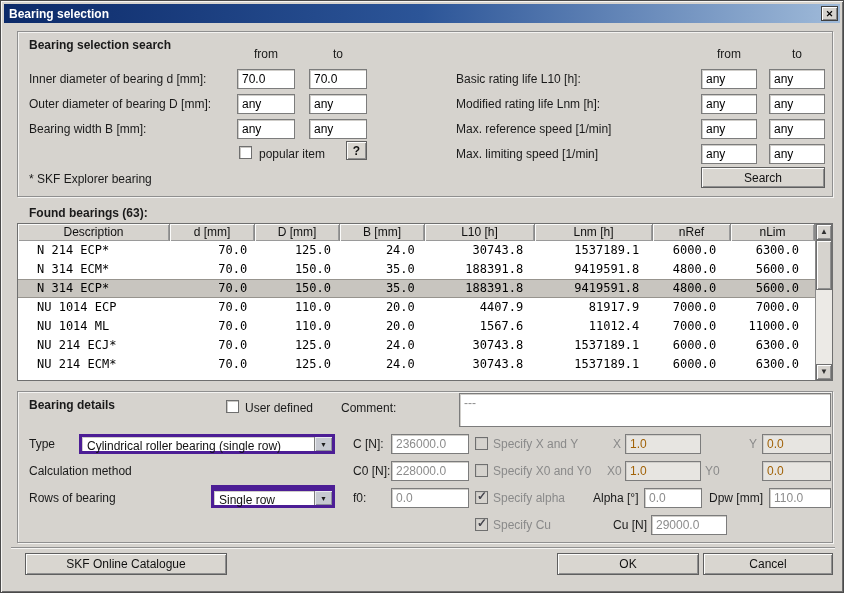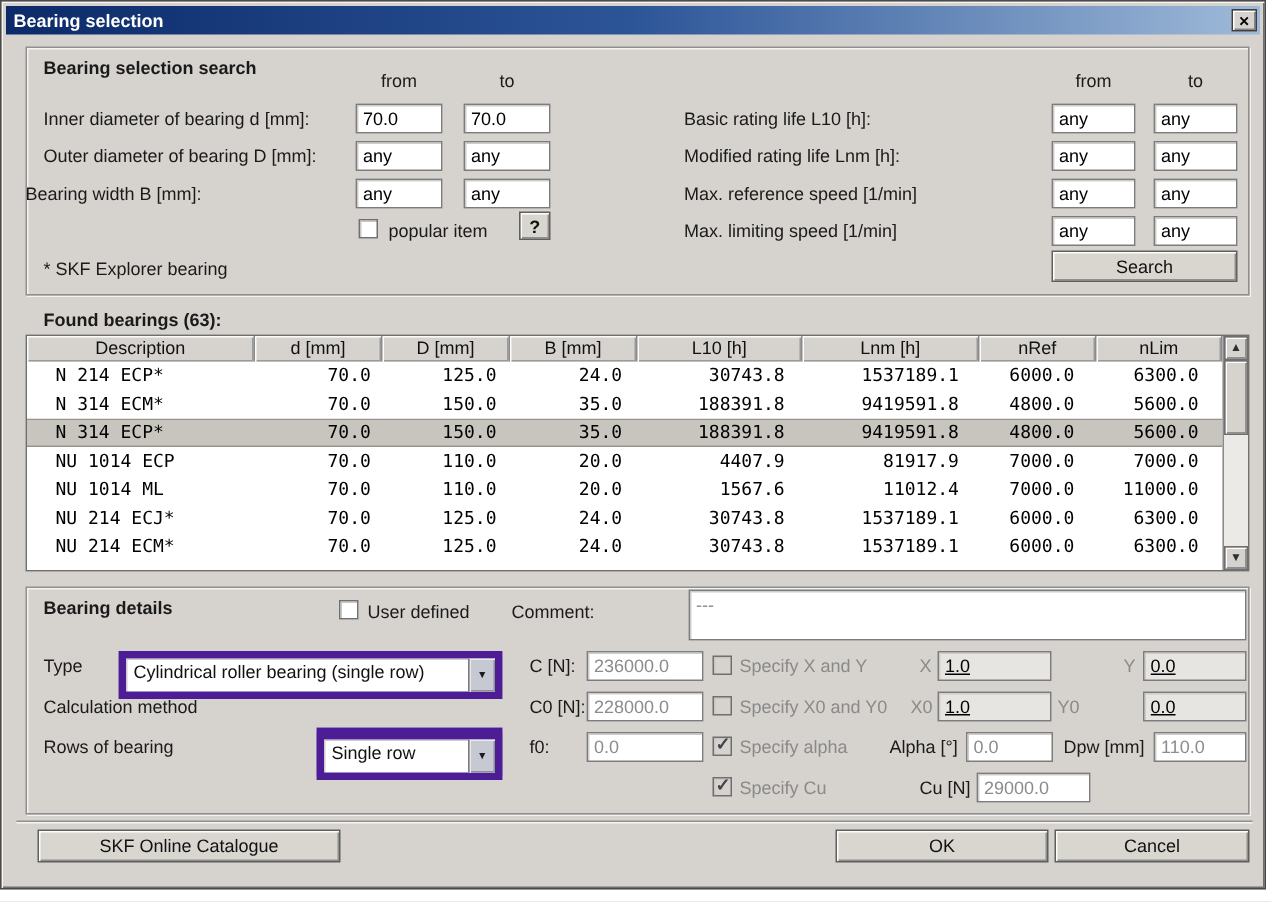--- a/index.html
+++ b/index.html
@@ -31,42 +31,42 @@
   .gray { color:#8a8a8a; }
   .group { position:absolute; border:1px solid #8f8f8f; box-shadow: inset 1px 1px 0 #f4f3f1, 1px 1px 0 #f4f3f1; }
   .hline { position:absolute; height:2px; border-top:1px solid #8f8f8f; border-bottom:1px solid #f6f5f3; }
 
   .tf {
     position:absolute; height:20px; background:#fff; border:1px solid #7c7c7c;
     box-shadow: inset 1px 1px 0 #cfcdc9; padding:0 4px;
     font:12px "Liberation Sans", sans-serif; color:#000;
   }
   .tf.dis { color:#8c8c8c; }
-  .tf.disbg { color:#000000; background:#e7e5e1;text-decoration:underline; }
+  .tf.disbg { color:#a16207; background:#e7e5e1; }
   textarea.comment {
     position:absolute; background:#fff; border:1px solid #7c7c7c;
     box-shadow: inset 1px 1px 0 #cfcdc9; resize:none; overflow:hidden;
     font:12px "Liberation Sans", sans-serif; color:#8c8c8c; padding:2px 4px;
   }
   .btn {
     position:absolute; background:#d9d6d0; border:1px solid #5f5f5f;
     box-shadow: inset 1px 1px 0 #fdfdfc, inset -1px -1px 0 #8f8f8f;
     display:flex; align-items:center; justify-content:center;
     font-size:12px; color:#111; cursor:default;
   }
   .cb {
     position:absolute; width:13px; height:13px; background:#fff;
     border:1px solid #6f6f6f; box-shadow: inset 1px 1px 0 #c9c7c3;
   }
   .cb.dis { background:#d6d3ce; }
   .cb.checked::after {
     content:"✓"; position:absolute; left:1px; top:-3px;
     font-size:12px; font-weight:bold; color:#44444c;
   }
-  .combo { position:absolute; height:32px; background:#fff; border:5px solid #4c1d95; box-shadow: inset 1px 1px 0 #cfcdc9; padding-left: 20px; }
+  .combo { position:absolute; height:20px; background:#fff; border:3px solid #4c1d95; box-shadow: inset 1px 1px 0 #cfcdc9; padding-left: 20px; }
   .combo-txt { position:absolute; left:5px; right:21px; top:2px; line-height:15px; white-space:nowrap; overflow:hidden; color:#111; }
   .combo-btn {
     position:absolute; right:0; top:0; bottom:0; width:18px; background:#c6c9d1;
     border-left:1px solid #7c7c7c; box-shadow: inset 1px 1px 0 #e9eaee, inset -1px -1px 0 #8d909a;
     display:flex; align-items:center; justify-content:center; font-size:7px; color:#1c1c1c;
   }
   .table { position:absolute; left:16px; top:222px; width:816px; height:158px; background:#fff; border:1px solid #6f6f6f; }
   .thead { position:absolute; left:0; top:0; height:17px; display:flex; }
   .thcell {
     height:17px; background:#d6d3ce; border-right:1px solid #8a8a8a;
@@ -112,21 +112,21 @@
   <div class="lbl ctr" style="left:768px;top:46px;width:56px;">to</div>
 
   <div class="lbl" style="left:28px;top:71px;">Inner diameter of bearing d [mm]:</div>
   <input class="tf" style="left: 236px; top: 68px; width: 58px;" readonly="" value="70.0">
   <input class="tf" style="left: 308px; top: 68px; width: 58px;" readonly="" value="70.0">
 
   <div class="lbl" style="left:28px;top:96px;">Outer diameter of bearing D [mm]:</div>
   <input class="tf" style="left: 236px; top: 93px; width: 58px;" readonly="" value="any">
   <input class="tf" style="left: 308px; top: 93px; width: 58px;" readonly="" value="any">
 
-  <div class="lbl" style="left:16px;top:121px;">Bearing width B [mm]:</div>
+  <div class="lbl" style="left:28px;top:121px;">Bearing width B [mm]:</div>
   <input class="tf" style="left: 236px; top: 118px; width: 58px;" readonly="" value="any">
   <input class="tf" style="left: 308px; top: 118px; width: 58px;" readonly="" value="any">
 
   <div class="lbl" style="left:455px;top:71px;">Basic rating life L10 [h]:</div>
   <input class="tf" style="left: 700px; top: 68px; width: 56px;" readonly="" value="any">
   <input class="tf" style="left: 768px; top: 68px; width: 56px;" readonly="" value="any">
 
   <div class="lbl" style="left:455px;top:96px;">Modified rating life Lnm [h]:</div>
   <input class="tf" style="left: 700px; top: 93px; width: 56px;" readonly="" value="any">
   <input class="tf" style="left: 768px; top: 93px; width: 56px;" readonly="" value="any">

